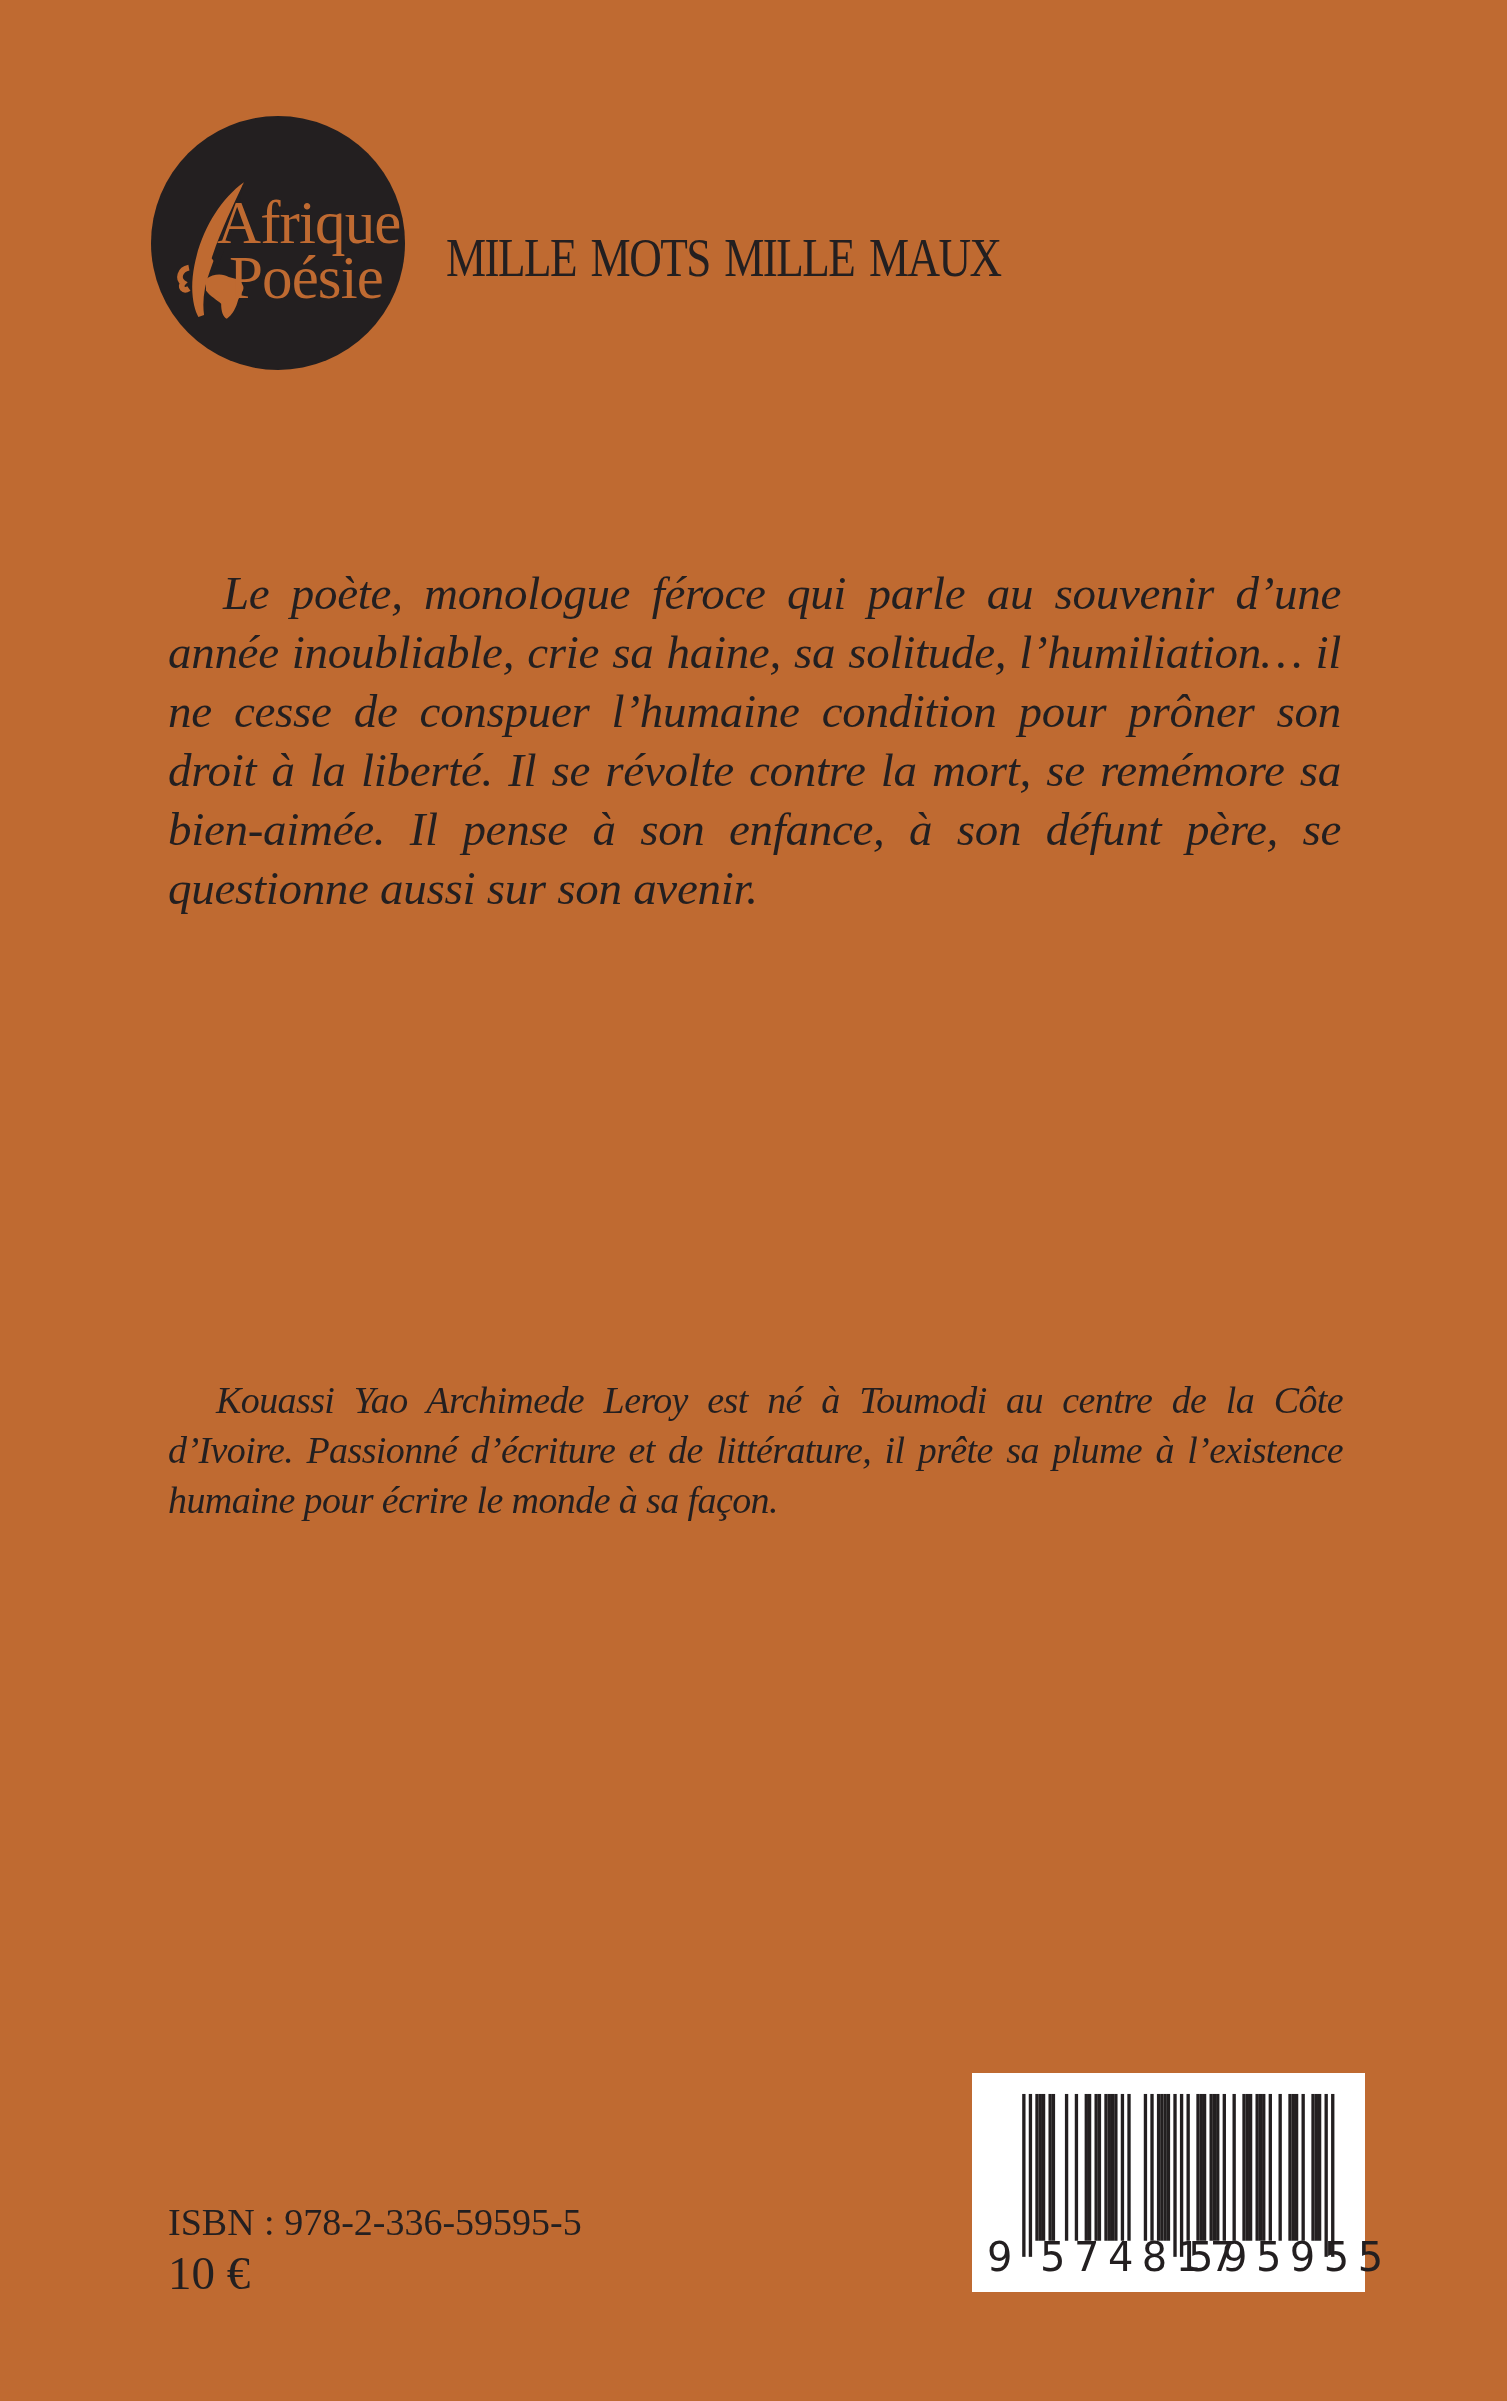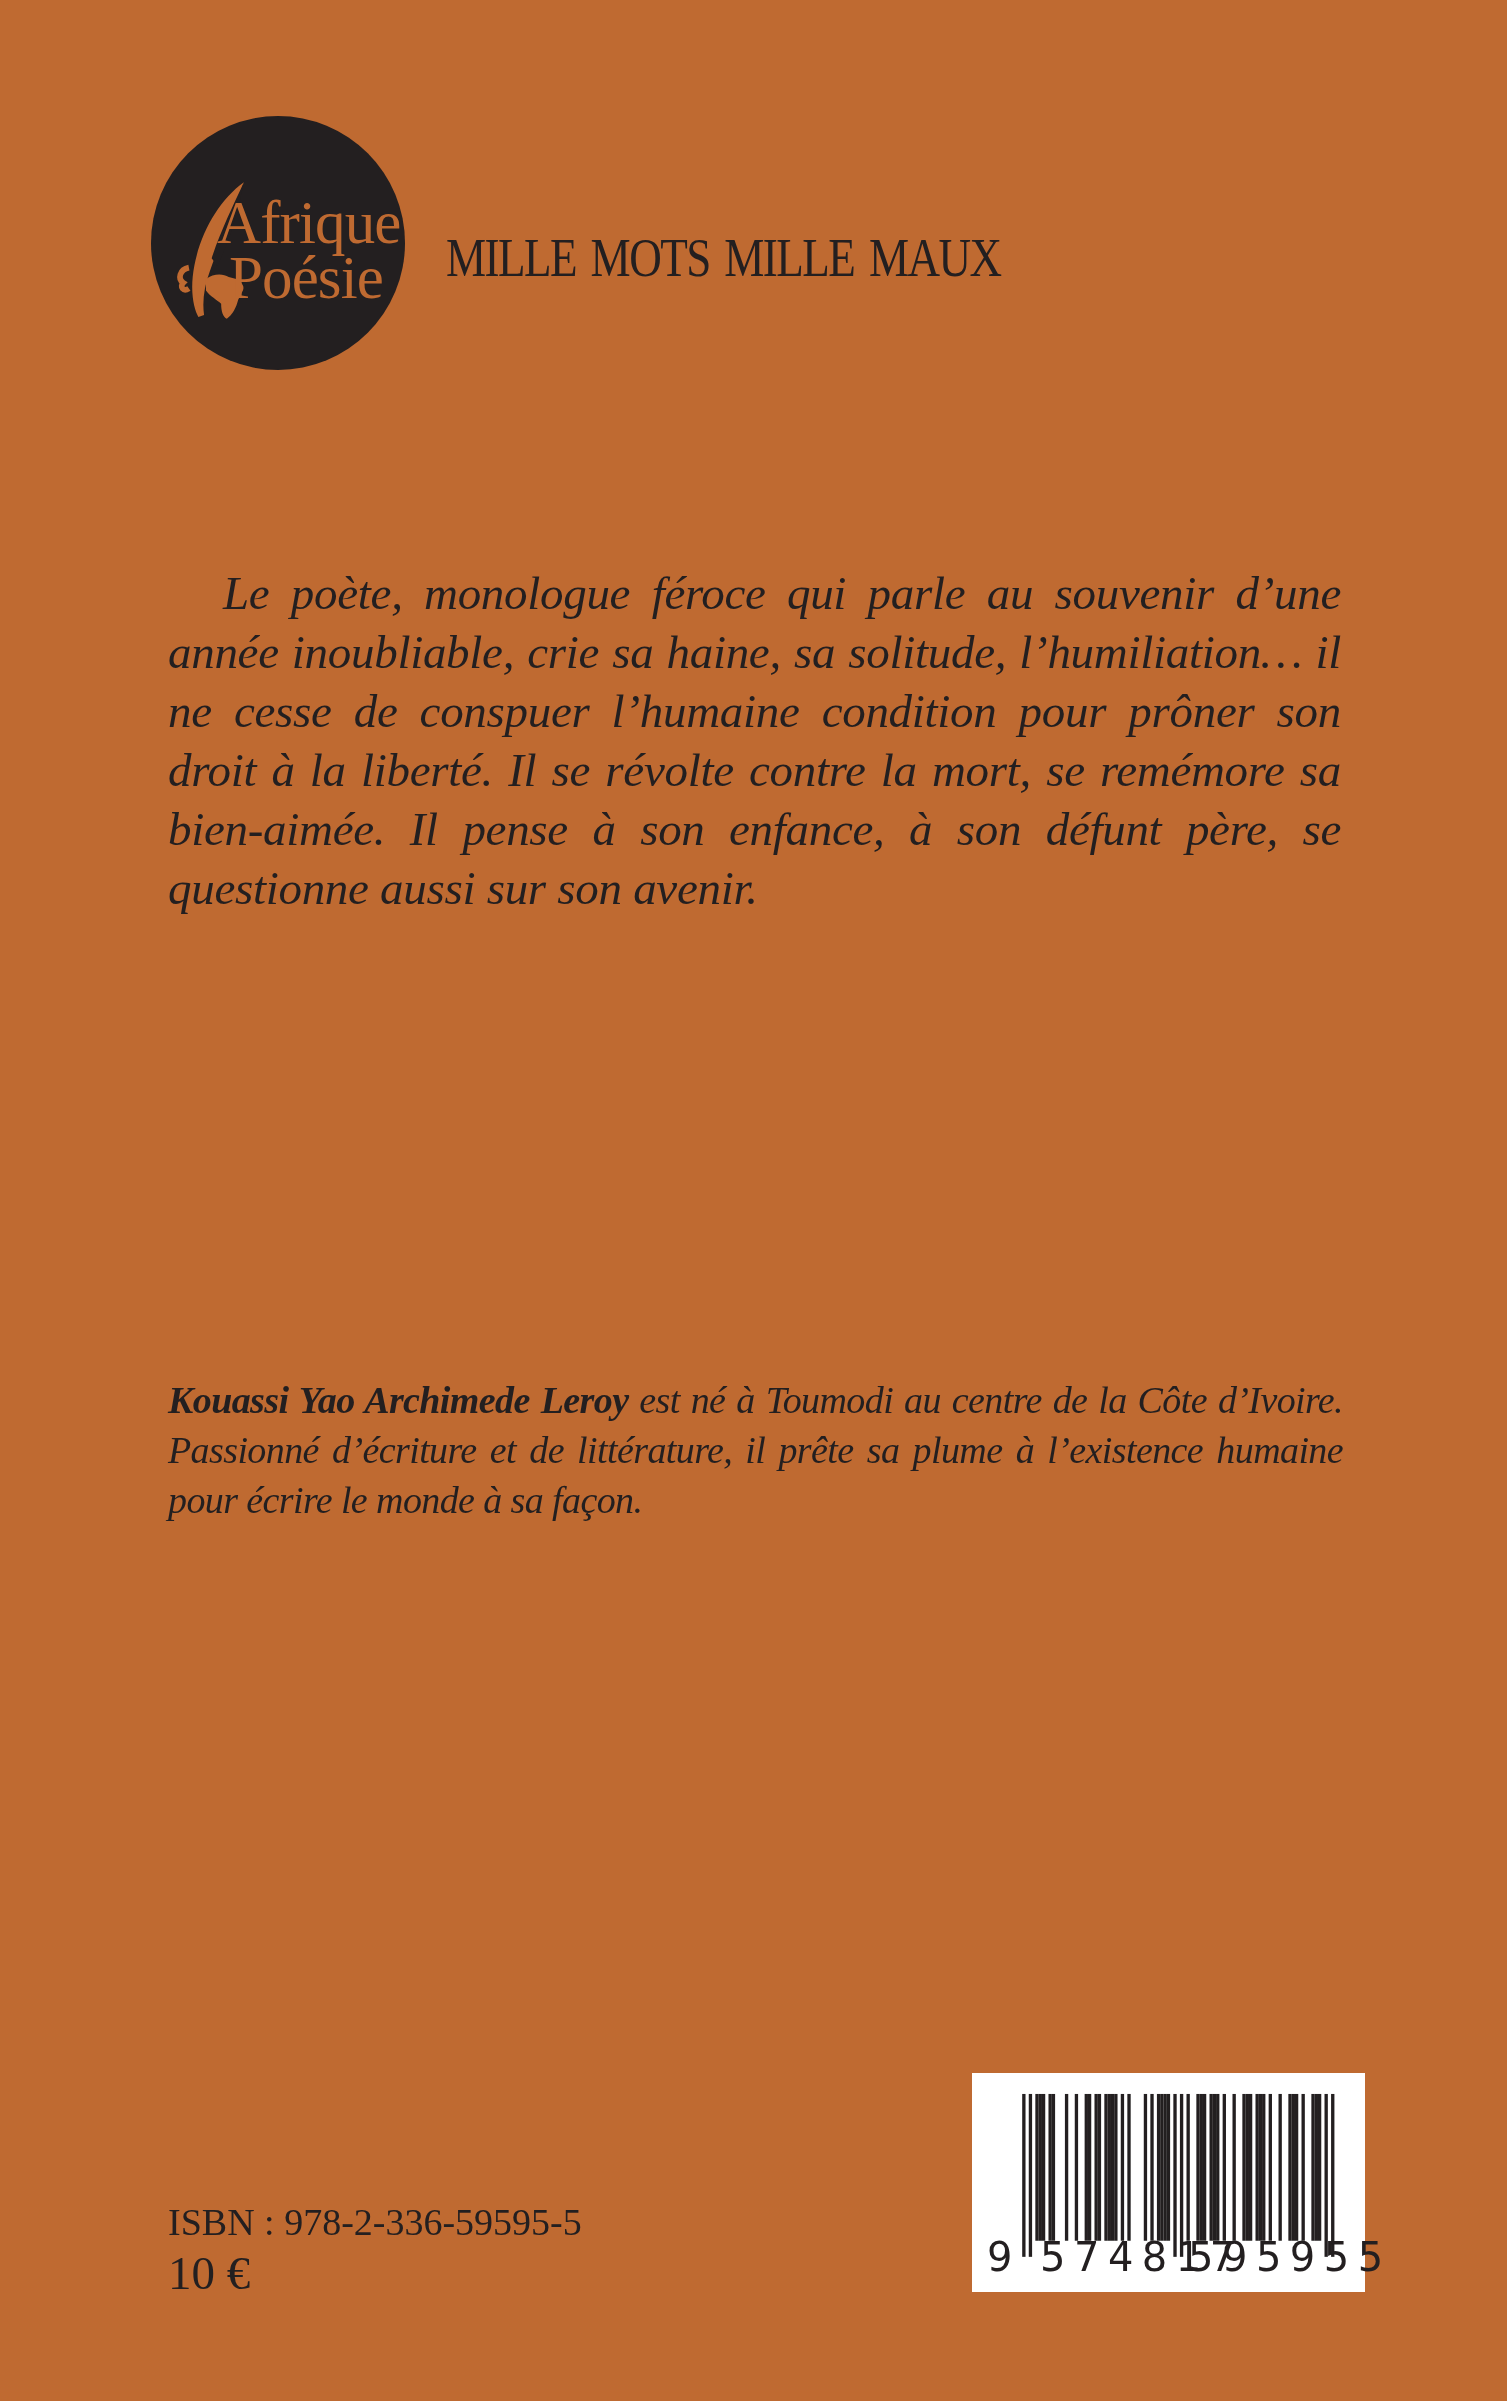--- a/index.html
+++ b/index.html
@@ -34,21 +34,21 @@
     text-align: justify; text-indent: 55px;
     letter-spacing: -0.3px;
     font-style: italic;
   }
   .bio {
     position: absolute; left: 168px; top: 1375px; width: 1175px;
     font-size: 38px; line-height: 50px; font-style: italic;
     text-align: justify;
     letter-spacing: -0.6px;
   }
-  .bio b { font-weight: bold; }
+  .bio b { font-weight: normal; margin-left: 48px; }
   .isbn {
     position: absolute; left: 168px; top: 2203px;
     font-size: 38px; line-height: 38px; white-space: nowrap; text-align: right;
   }
   .price {
     position: absolute; left: 168px; top: 2250px;
     font-size: 47px; line-height: 47px; white-space: nowrap;
   }
   .barcode {
     position: absolute; left: 972px; top: 2073px; width: 393px; height: 219px;

